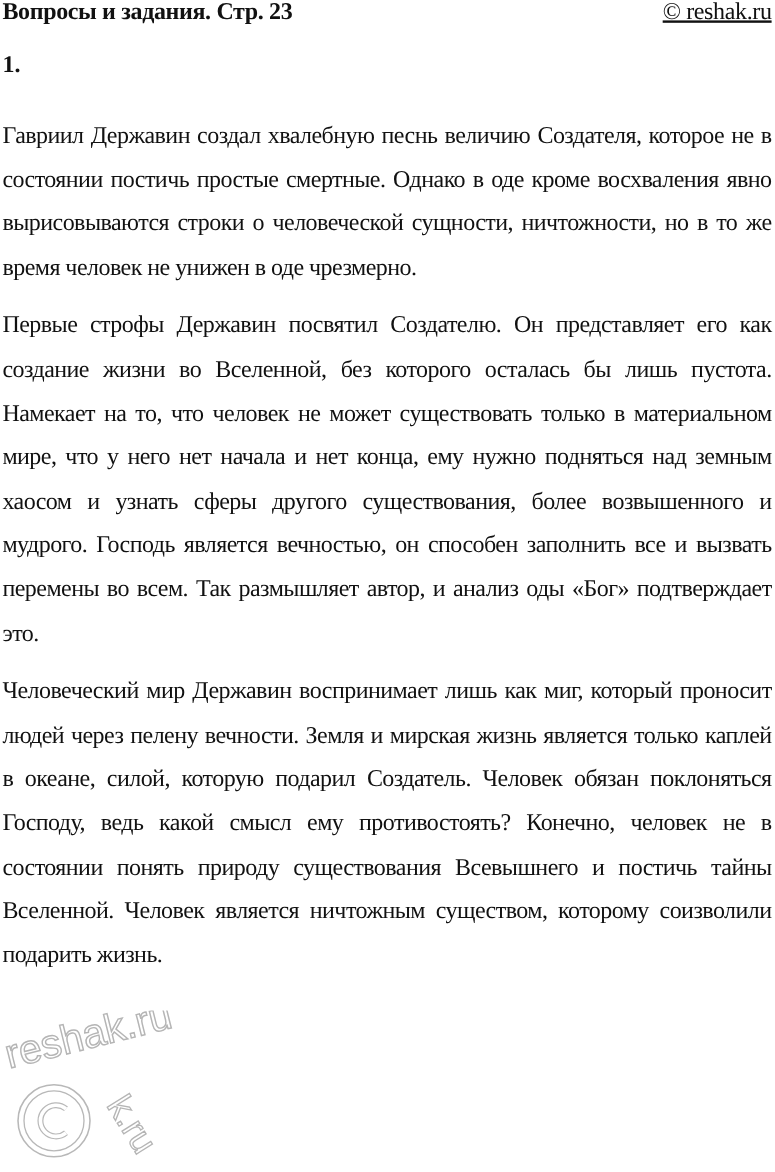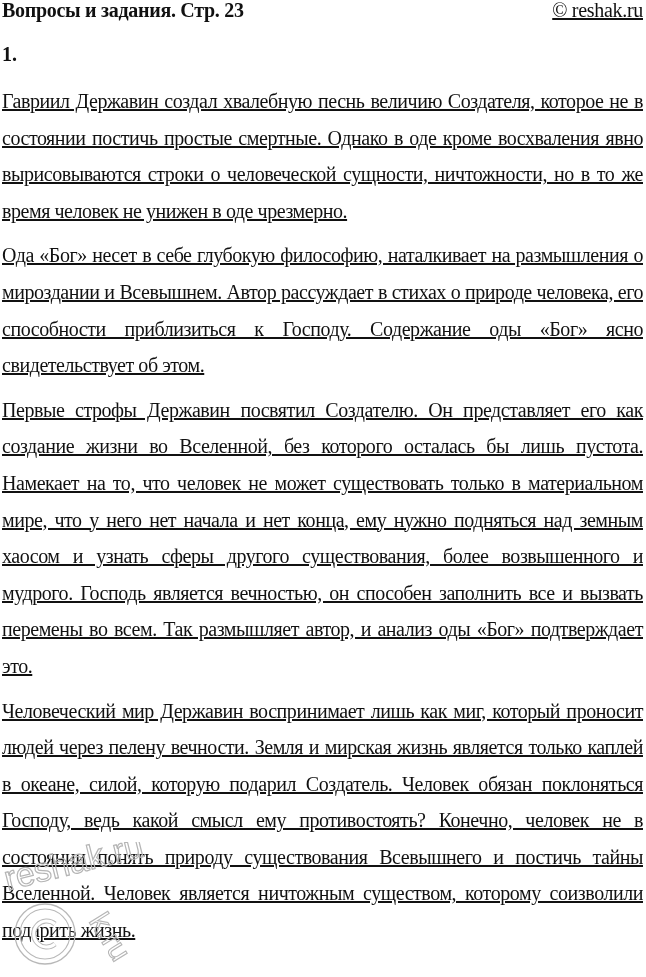--- a/index.html
+++ b/index.html
@@ -21,44 +21,42 @@
     font-size: 20px; letter-spacing: -0.3px; text-decoration: underline;
   }
   .task-number {
     position: absolute; left: 2px; top: 43px;
     font-weight: bold; font-size: 20px;
   }
   .content {
     position: absolute; left: 2px; top: 83px; width: 641px;
   }
   .para {
-    margin: 0 0 8px 0;
+    margin: 12px 0 8px 0;
     font-size: 20px; line-height: 36.6px;
     text-align: justify; text-align-last: left;
     letter-spacing: -0.45px;
-    text-decoration: underline;
   }
   .watermark {
     position: absolute; left: 0px; top: 842px; width: 180px; height: 135px;
     pointer-events: none;
   }
 </style>
 </head>
 <body>
 
 <div class="header">
   <span class="header-title">Вопросы и задания. Стр. 23</span>
   <span class="header-copy">© reshak.ru</span>
 </div>
 
 <div class="task-number">1.</div>
 
 <div class="content">
   <p class="para">Гавриил Державин создал хвалебную песнь величию Создателя, которое не в состоянии постичь простые смертные. Однако в оде кроме восхваления явно вырисовываются строки о человеческой сущности, ничтожности, но в то же время человек не унижен в оде чрезмерно.</p>
-  <p class="para">Ода «Бог» несет в себе глубокую философию, наталкивает на размышления о мироздании и Всевышнем. Автор рассуждает в стихах о природе человека, его способности приблизиться к Господу. Содержание оды «Бог» ясно свидетельствует об этом.</p>
   <p class="para">Первые строфы Державин посвятил Создателю. Он представляет его как создание жизни во Вселенной, без которого осталась бы лишь пустота. Намекает на то, что человек не может существовать только в материальном мире, что у него нет начала и нет конца, ему нужно подняться над земным хаосом и узнать сферы другого существования, более возвышенного и мудрого. Господь является вечностью, он способен заполнить все и вызвать перемены во всем. Так размышляет автор, и анализ оды «Бог» подтверждает это.</p>
   <p class="para">Человеческий мир Державин воспринимает лишь как миг, который проносит людей через пелену вечности. Земля и мирская жизнь является только каплей в океане, силой, которую подарил Создатель. Человек обязан поклоняться Господу, ведь какой смысл ему противостоять? Конечно, человек не в состоянии понять природу существования Всевышнего и постичь тайны Вселенной. Человек является ничтожным существом, которому соизволили подарить жизнь.</p>
 </div>
 
 <div class="watermark">
   <svg width="180" height="135" viewBox="0 0 180 135" xmlns="http://www.w3.org/2000/svg">
     <g fill="none" stroke="#b5b5b5" stroke-width="1.2" font-family="Liberation Sans, sans-serif" font-size="34">
       <text x="4" y="40" transform="rotate(-14 40 30)" fill="none" stroke="#b5b5b5">reshak.ru</text>
     </g>
     <circle cx="45" cy="92" r="30" fill="none" stroke="#b8b8b8" stroke-width="1.3"></circle>

